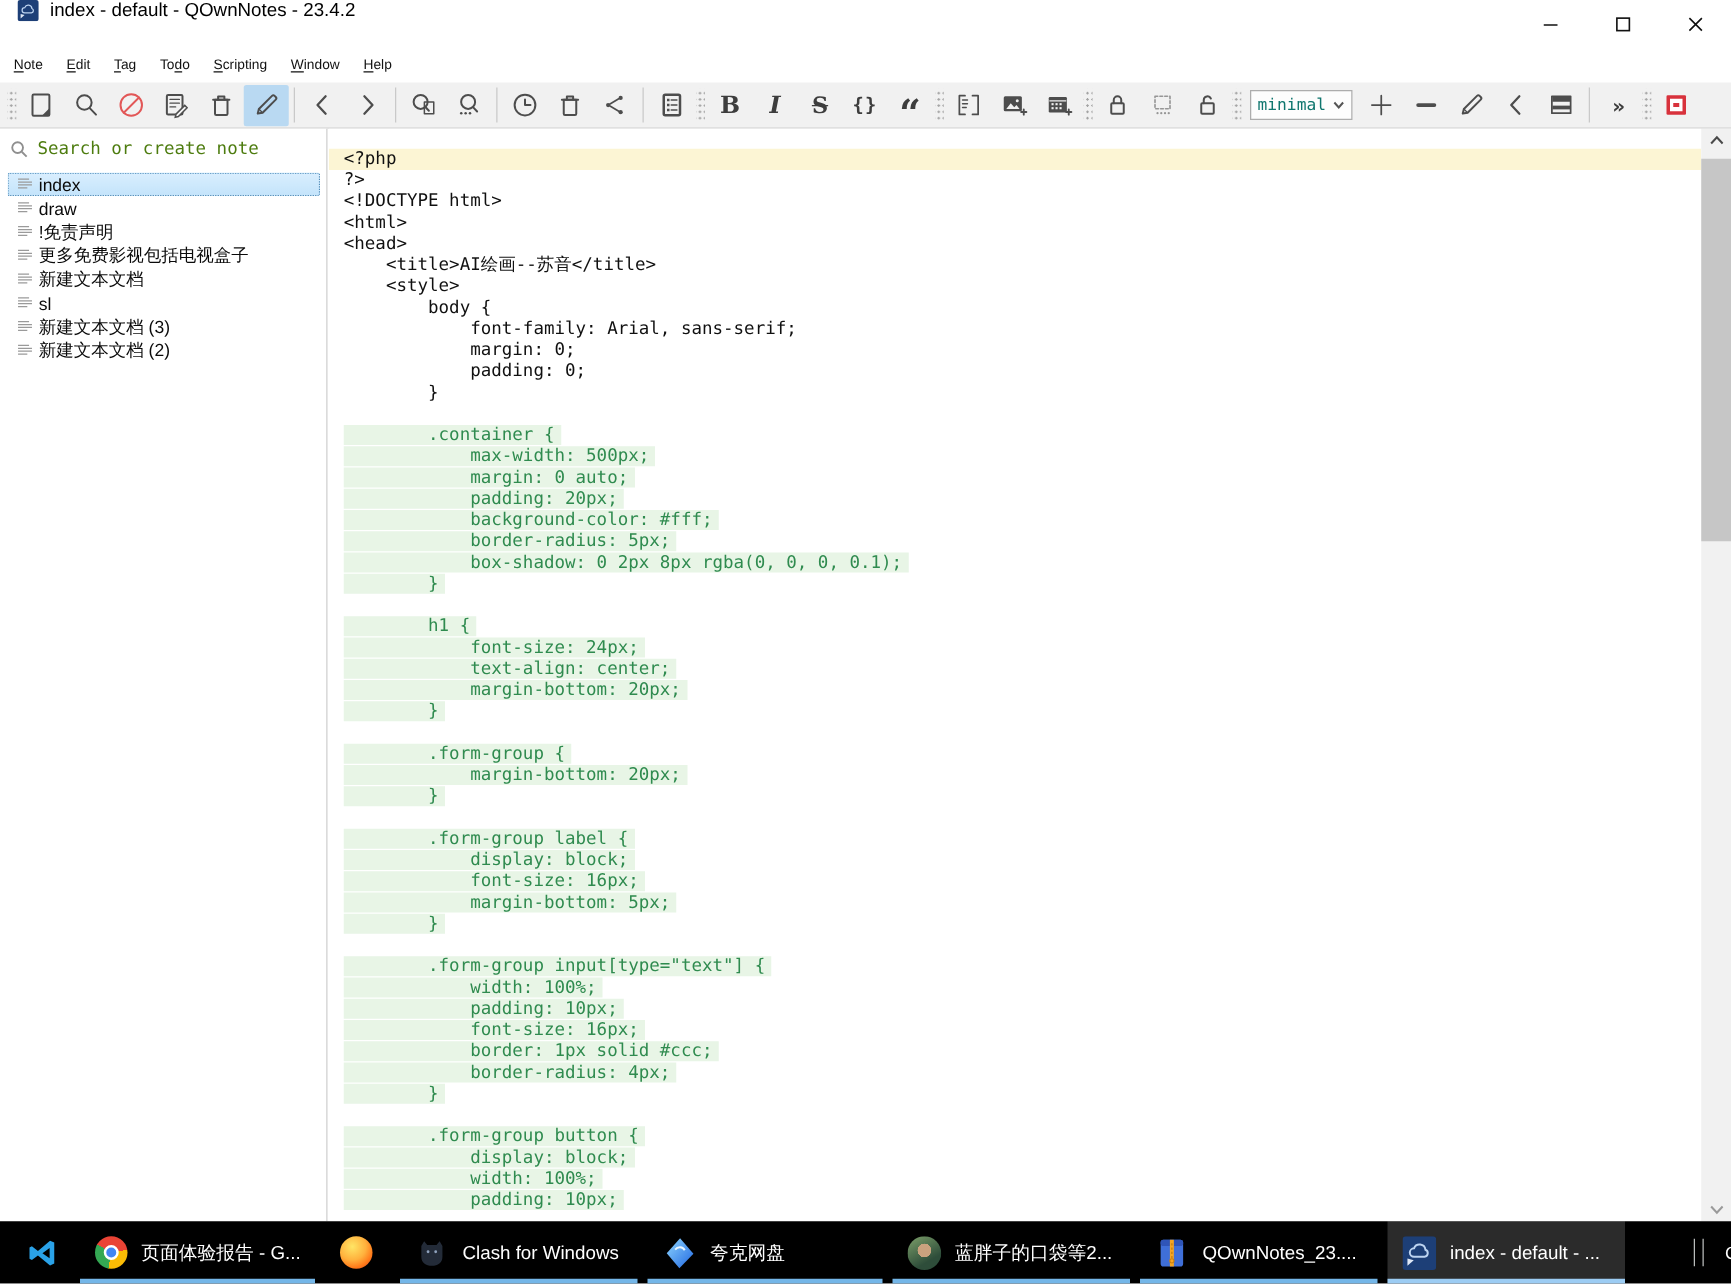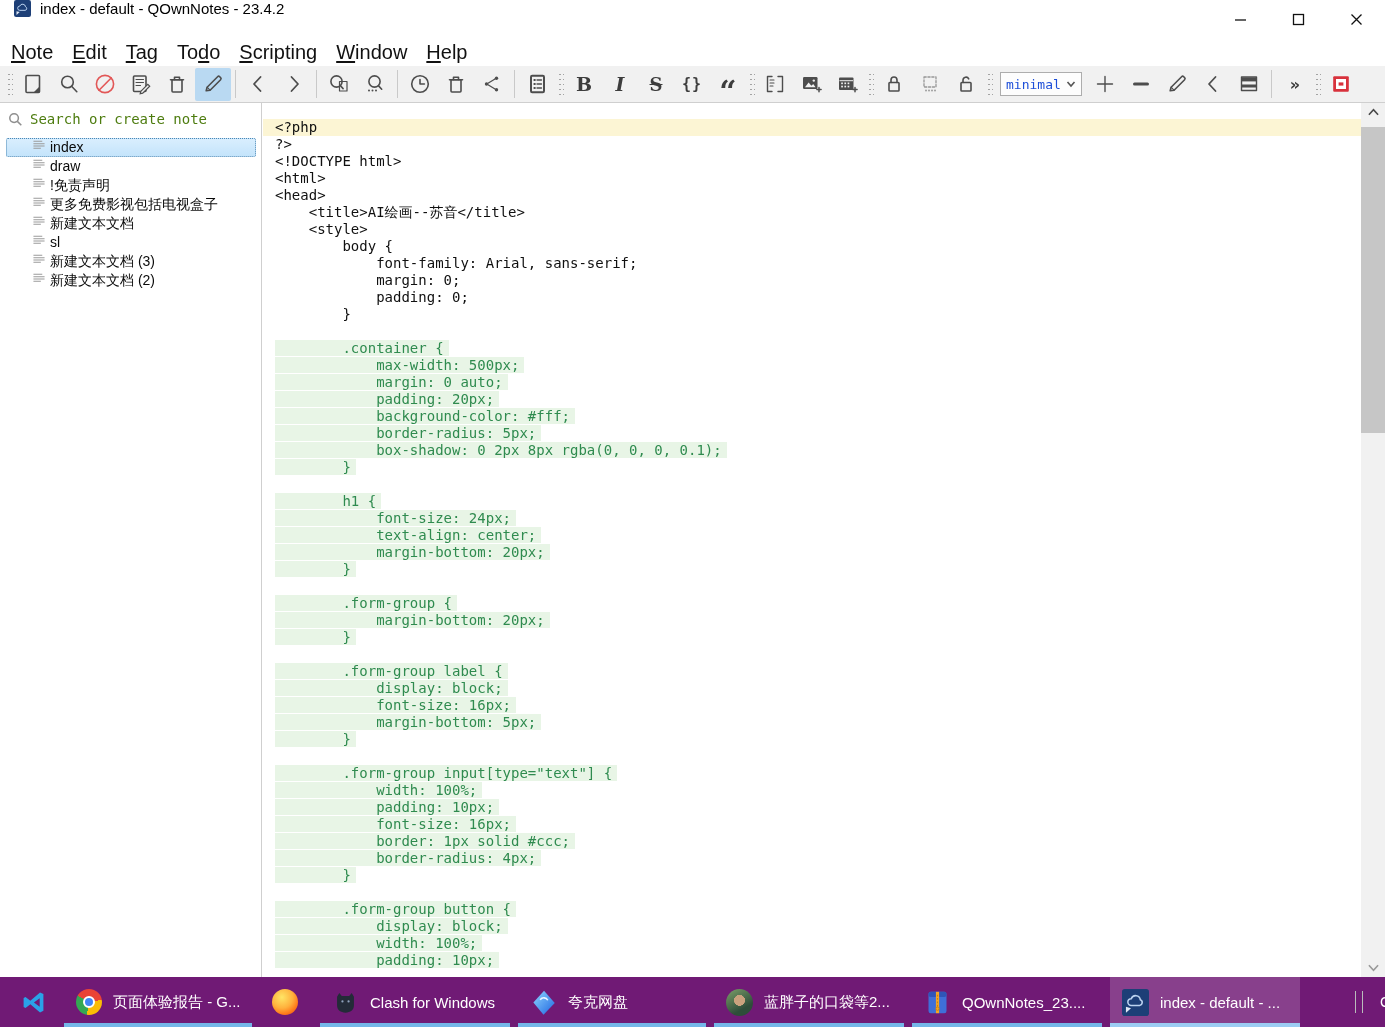--- a/index.html
+++ b/index.html
@@ -9,21 +9,21 @@
   
   .titlebar{position:absolute;left:0;top:0;width:100%;height:38px;background:#fff;display:flex;align-items:flex-start;}
   .appicon{width:17px;height:17px;margin-left:14px;display:inline-flex;}
   .title{margin-left:9px;font-size:15px;color:#000;}
   .wincontrols{margin-left:auto;display:flex;height:100%;}
   .wc{width:58px;height:100%;border:0;background:transparent;display:flex;align-items:center;justify-content:center;padding:0;}
   .wc svg{width:15px;height:15px;stroke:#111;stroke-width:1.3;fill:none;}
 
   
   .menubar{position:absolute;left:0;top:38px;width:100%;height:28px;background:#fff;display:flex;align-items:center;padding-left:11px;box-sizing:border-box;}
-  .mi{font-size:20px;margin-right:19px;color:#111;}
+  .mi{font-size:11px;margin-right:19px;color:#111;}
   .mi u{text-decoration:underline;text-underline-offset:2px;}
 
   
   .toolbar{position:absolute;left:0;top:66px;width:100%;height:37px;background:#f1f1f1;border-bottom:1px solid #cfcfcf;
            display:flex;align-items:center;box-sizing:border-box;padding-left:4px;}
   .handle{width:7px;height:26px;margin:0 2px;
           background-image:radial-gradient(circle,#a3a3a3 0.9px,transparent 1.1px);background-size:4px 5px;background-position:1px 1px;}
   .tsep{width:1px;height:28px;background:#c9c9c9;margin:0 4px;}
   .tbtn{width:36px;height:33px;display:flex;align-items:center;justify-content:center;border-radius:2px;flex:none;}
   .tbtn svg{width:24px;height:24px;}
@@ -31,52 +31,52 @@
   .tbtn .f{fill:#4d4d4d;stroke:none;}
   .tbtn.active{background:var(--toolbar-active,#b9d9f2);}
   .tbtn.disabled{opacity:.55;}
   .tB{font:800 19px "DejaVu Serif",serif;color:#3d3d3d;}
   .tI{font:italic 700 19px "DejaVu Serif",serif;color:#3d3d3d;}
   .tS{font:700 18px "DejaVu Serif",serif;color:#3d3d3d;text-decoration:line-through;}
   .tC{font:700 15px "DejaVu Sans Mono",monospace;color:#3d3d3d;letter-spacing:1px;}
   .tQ{font:700 30px "DejaVu Serif",serif;color:#3d3d3d;line-height:8px;position:relative;top:8px;}
   .tO{font:700 16px "DejaVu Sans",sans-serif;color:#3d3d3d;letter-spacing:-2px;}
   .combo{height:22px;width:80px;margin:0 5px;border:1px solid #adadad;background:#fdfdfd;display:flex;align-items:center;flex:none;}
-  .cval{font:13px "DejaVu Sans Mono",monospace;color:#1d4ed8;margin-left:5px;flex:1;}
+  .cval{font:13px "DejaVu Sans Mono",monospace;color:#0f766e;margin-left:5px;flex:1;}
   .cchev{width:10px;height:10px;margin-right:5px;stroke:#555;stroke-width:1.6;fill:none;}
 
   
   .main{position:absolute;left:0;top:103px;width:100%;height:874px;background:#fff;}
   .sidebar{position:absolute;left:0;top:0;width:262px;height:100%;background:#fff;border-right:1px solid #cfcfcf;box-sizing:border-box;}
   .searchrow{height:28px;display:flex;align-items:center;padding-left:8px;margin-top:2px;}
   .searchrow svg{width:15px;height:15px;stroke:#8f8f8f;stroke-width:1.6;fill:none;flex:none;}
   .ph{font:14px "DejaVu Sans Mono",monospace;color:#4d7c0f;margin-left:7px;white-space:nowrap;}
   .notelist{margin-top:5px;}
-  .nrow{height:17px;display:flex;padding-left:25px;margin:0 5px 0 6px;border:1px solid transparent;}
+  .nrow{height:17px;display:flex;align-items:center;padding-left:6px;margin:0 5px 0 6px;border:1px solid transparent;}
   .nrow svg{width:14px;height:13px;flex:none;}
   .nlabel{font-size:14px;margin-left:4px;white-space:nowrap;color:#0a0a0a;}
   .nrow.sel{background:linear-gradient(#d9eefe,var(--selection,#c4e4fb));border:1px dotted #4d88b4;border-radius:2px;}
 
   
   .editor{position:absolute;left:263px;top:0;right:24px;bottom:0;background:#fff;overflow:hidden;
           font:14px/17px "DejaVu Sans Mono",monospace;color:#101010;padding:16px 8px 0 12px;box-sizing:border-box;}
   .line{min-height:17px;white-space:pre;}
   .line.cur{background:var(--curline,#fcf5d4);margin:0 -8px 0 -12px;padding-left:12px;}
   .codeline{background:var(--code-bg,#e8f5e6);color:var(--code-text,#2f8b4f);padding-right:5px;}
 
   
   .vscroll{position:absolute;right:0;top:0;width:24px;height:100%;background:#f1f1f1;}
   .sarrow{position:absolute;left:0;width:100%;height:18px;display:flex;align-items:center;justify-content:center;}
   .sarrow svg{width:11px;height:8px;stroke:#4a4a4a;stroke-width:1.8;fill:none;}
   .sarrow.down{bottom:0;}
   .sarrow.down svg{transform:rotate(180deg);stroke:#9a9a9a;}
   .sthumb{position:absolute;left:0;top:24px;width:100%;height:306px;background:#c6c6c6;}
 
   
-  .taskbar{position:absolute;left:0;top:977px;width:100%;height:50px;background:#701a75;display:flex;align-items:stretch;padding-left:8px;box-sizing:border-box;gap:44px;}
+  .taskbar{position:absolute;left:0;top:977px;width:100%;height:50px;background:#000000;display:flex;align-items:stretch;padding-left:8px;box-sizing:border-box;gap:44px;}
   .titem{position:relative;display:flex;align-items:center;margin-right:8px;flex:none;padding-left:12px;box-sizing:border-box;}
   .titem.tactive{background:rgba(255,255,255,.17);text-align:right;}
   .tlabel{color:#fff;font-size:15px;margin-left:11px;white-space:nowrap;overflow:hidden;}
   .tunder{position:absolute;left:0;bottom:0;width:100%;height:4px;background:var(--task-underline,#74b6e8);}
   .titem.tactive .tunder{background:#9cccf3;}
   .tico{width:27px;height:27px;flex:none;position:relative;}
   .tico svg{width:100%;height:100%;}
   .chromeico{width:26px;height:26px;border-radius:50%;background:conic-gradient(from -60deg,#ea4335 0 140deg,#fbbc05 140deg 250deg,#34a853 250deg 360deg);position:relative;}
   .chromeico::after{content:"";position:absolute;left:7px;top:7px;width:12px;height:12px;border-radius:50%;background:#4285f4;border:2px solid #fff;box-sizing:border-box;}
   .ffico{width:26px;height:26px;border-radius:50%;background:radial-gradient(circle at 38% 32%,#ffe565,#ffb13d 45%,#ff7a1a 70%,#d6491f 95%);}

